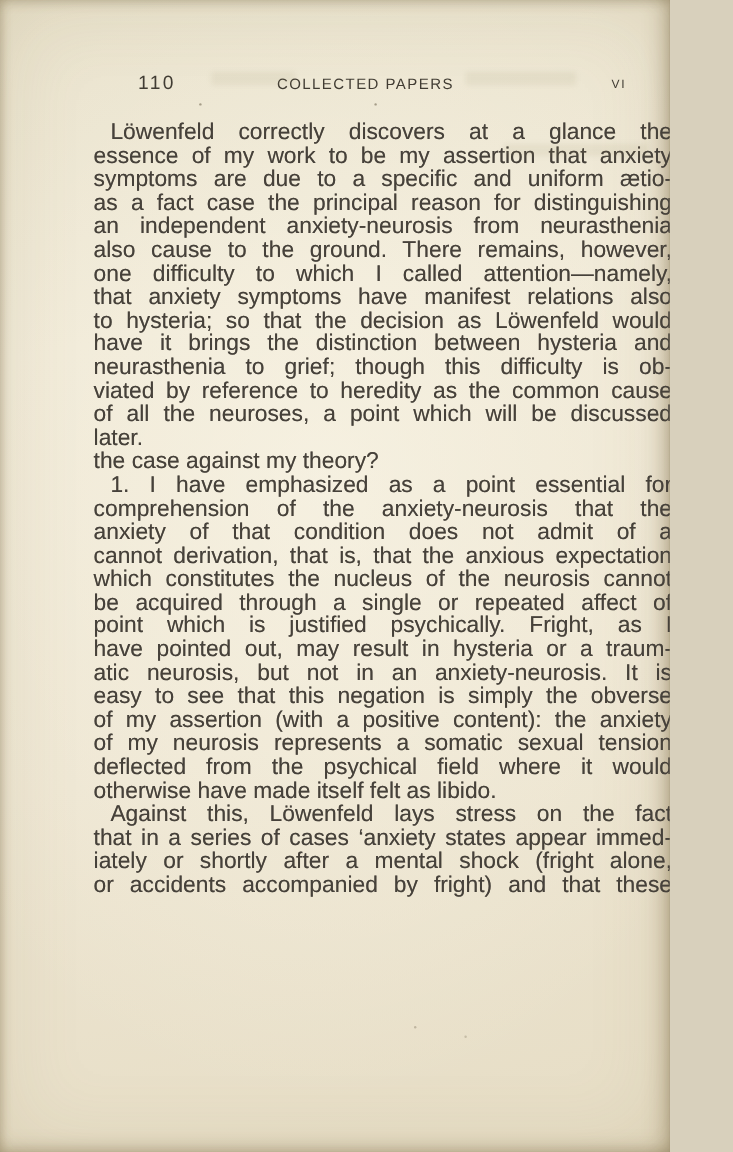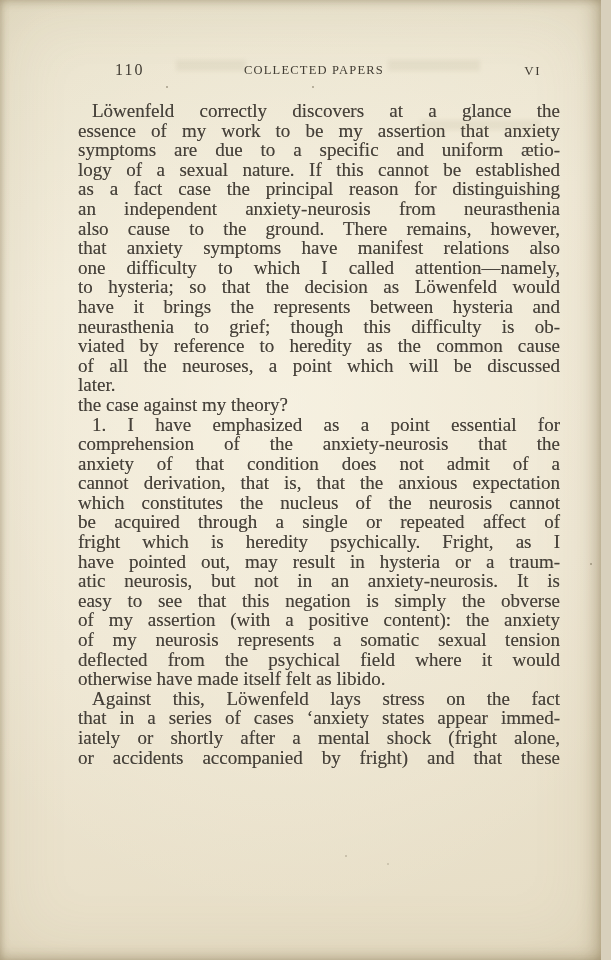--- a/index.html
+++ b/index.html
@@ -2,34 +2,34 @@
 <html><head>
 <meta charset="utf-8">
 <style>
   html, body {
     margin: 0;
     padding: 0;
     background: #d8d0bc;
   }
   .page {
     position: relative;
-    width: 601px;
+    width: 558px;
     height: 960px;
     box-sizing: border-box;
-    padding: 61px 51px 0 78px;
+    padding: 61px 27px 0 78px;
     background:
       radial-gradient(ellipse 120% 90% at 48% 42%, rgba(255,252,240,0.45) 0%, rgba(255,252,240,0) 60%),
       linear-gradient(168deg, #e8e1cb 0%, #efe8d5 28%, #ede5d1 62%, #e6ddc5 100%);
     box-shadow:
       inset 0 0 70px rgba(139,117,72,0.14),
       inset -12px 0 18px -8px rgba(110,92,55,0.38),
       inset 4px 0 9px -3px rgba(110,92,55,0.30),
       inset 0 -10px 16px -8px rgba(110,92,55,0.28),
       inset 0 5px 9px -3px rgba(120,105,70,0.20);
-    font-family: Liberation Serif, serif;
+    font-family: Liberation Sans, sans-serif;
     color: #46413a;
     overflow: hidden;
   }
   .running-head {
     position: relative;
     height: 17px;
     margin-bottom: 23px;
     line-height: 17px;
   }
   .folio {
@@ -47,21 +47,21 @@
     top: 1px;
     font-size: 12.5px;
     letter-spacing: 1.2px;
     color: #413c33;
     white-space: nowrap;
   }
   .chapter-numeral {
     position: absolute;
     right: 9px;
     top: 1px;
-    font-size: 13px;
+    font-size: 10px;
     letter-spacing: 1.5px;
     color: #413c33;
     margin-left: 12px;
   }
   .text-block {
     position: relative;
     width: 482px;
     font-size: 19px;
   }
   .line {
@@ -99,40 +99,39 @@
   <div class="running-head">
     <span class="folio">110</span>
     <span class="running-title">COLLECTED PAPERS</span>
     <span class="chapter-numeral">VI</span>
   </div>
 
   <div class="text-block">
       <div class="line indent">Löwenfeld correctly discovers at a glance the</div>
       <div class="line">essence of my work to be my assertion that anxiety</div>
       <div class="line">symptoms are due to a specific and uniform ætio-</div>
-      <div class="line">logy of a sexual nature. If this cannot be established</div>
       <div class="line">as a fact case the principal reason for distinguishing</div>
       <div class="line">an independent anxiety-neurosis from neurasthenia</div>
       <div class="line">also cause to the ground. There remains, however,</div>
+      <div class="line">one difficulty to which I called attention—namely,</div>
       <div class="line">that anxiety symptoms have manifest relations also</div>
-      <div class="line">one difficulty to which I called attention—namely,</div>
       <div class="line">to hysteria; so that the decision as Löwenfeld would</div>
-      <div class="line">have it brings the represents between hysteria and</div>
+      <div class="line">have it brings the distinction between hysteria and</div>
       <div class="line">neurasthenia to grief; though this difficulty is ob-</div>
       <div class="line">viated by reference to heredity as the common cause</div>
       <div class="line">of all the neuroses, a point which will be discussed</div>
       <div class="line end">later.</div>
       <div class="line end">the case against my theory?</div>
       <div class="line indent">1. I have emphasized as a point essential for</div>
       <div class="line">comprehension of the anxiety-neurosis that the</div>
       <div class="line">anxiety of that condition does not admit of a</div>
       <div class="line">cannot derivation, that is, that the anxious expectation</div>
       <div class="line">which constitutes the nucleus of the neurosis cannot</div>
       <div class="line">be acquired through a single or repeated affect of</div>
-      <div class="line">fright which is heredity psychically. Fright, as I</div>
+      <div class="line">point which is justified psychically. Fright, as I</div>
       <div class="line">have pointed out, may result in hysteria or a traum-</div>
       <div class="line">atic neurosis, but not in an anxiety-neurosis. It is</div>
       <div class="line">easy to see that this negation is simply the obverse</div>
       <div class="line">of my assertion (with a positive content): the anxiety</div>
       <div class="line">of my neurosis represents a somatic sexual tension</div>
       <div class="line">deflected from the psychical field where it would</div>
       <div class="line end">otherwise have made itself felt as libido.</div>
       <div class="line indent">Against this, Löwenfeld lays stress on the fact</div>
       <div class="line">that in a series of cases ‘anxiety states appear immed-</div>
       <div class="line">iately or shortly after a mental shock (fright alone,</div>

